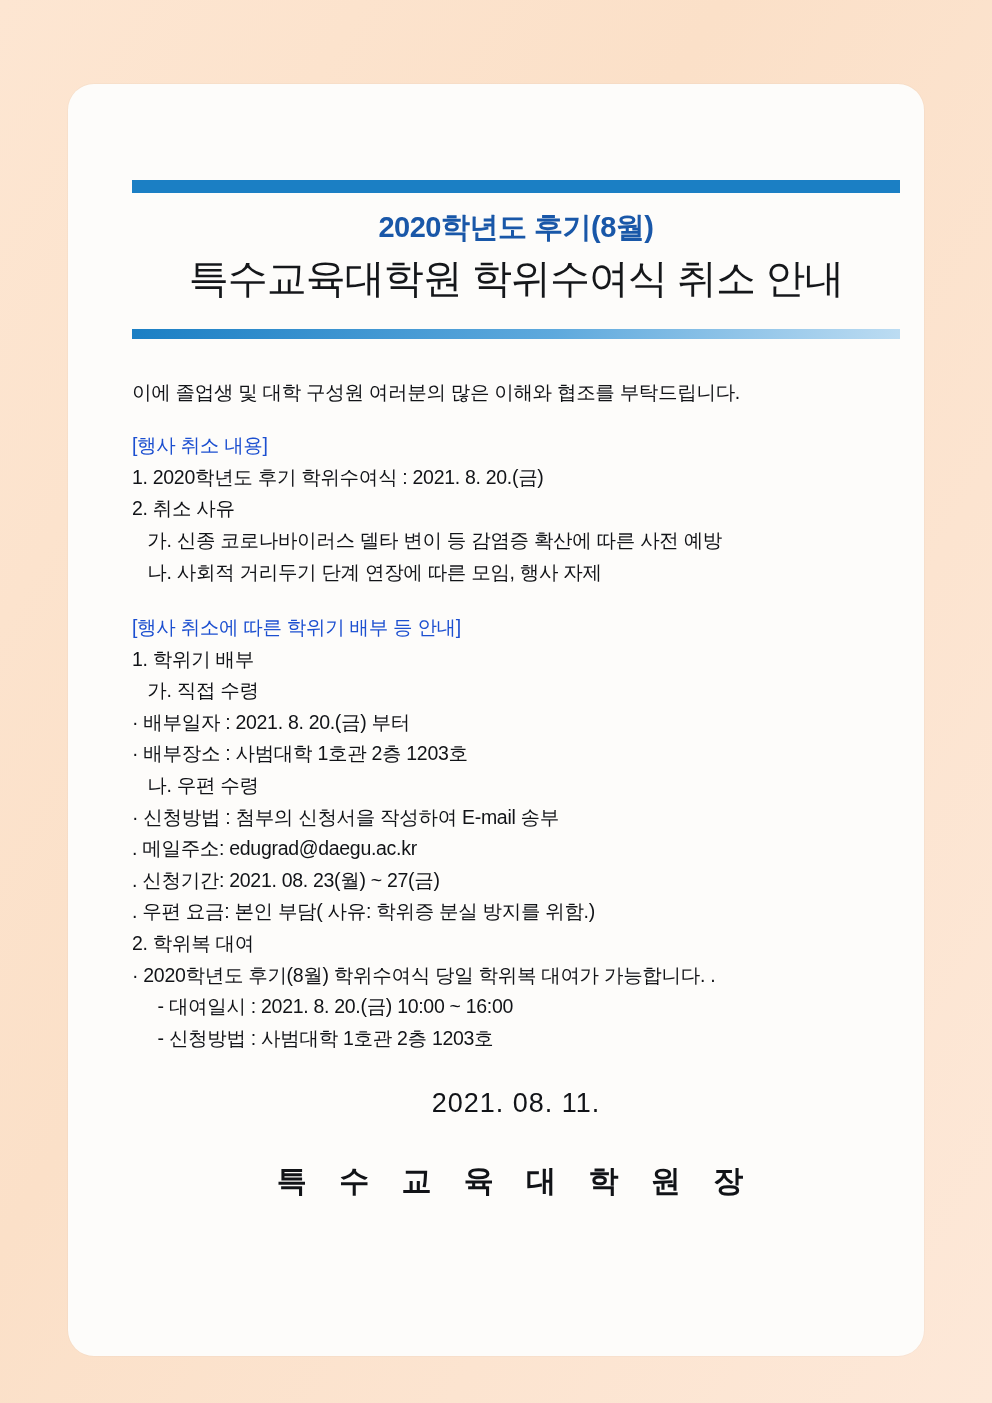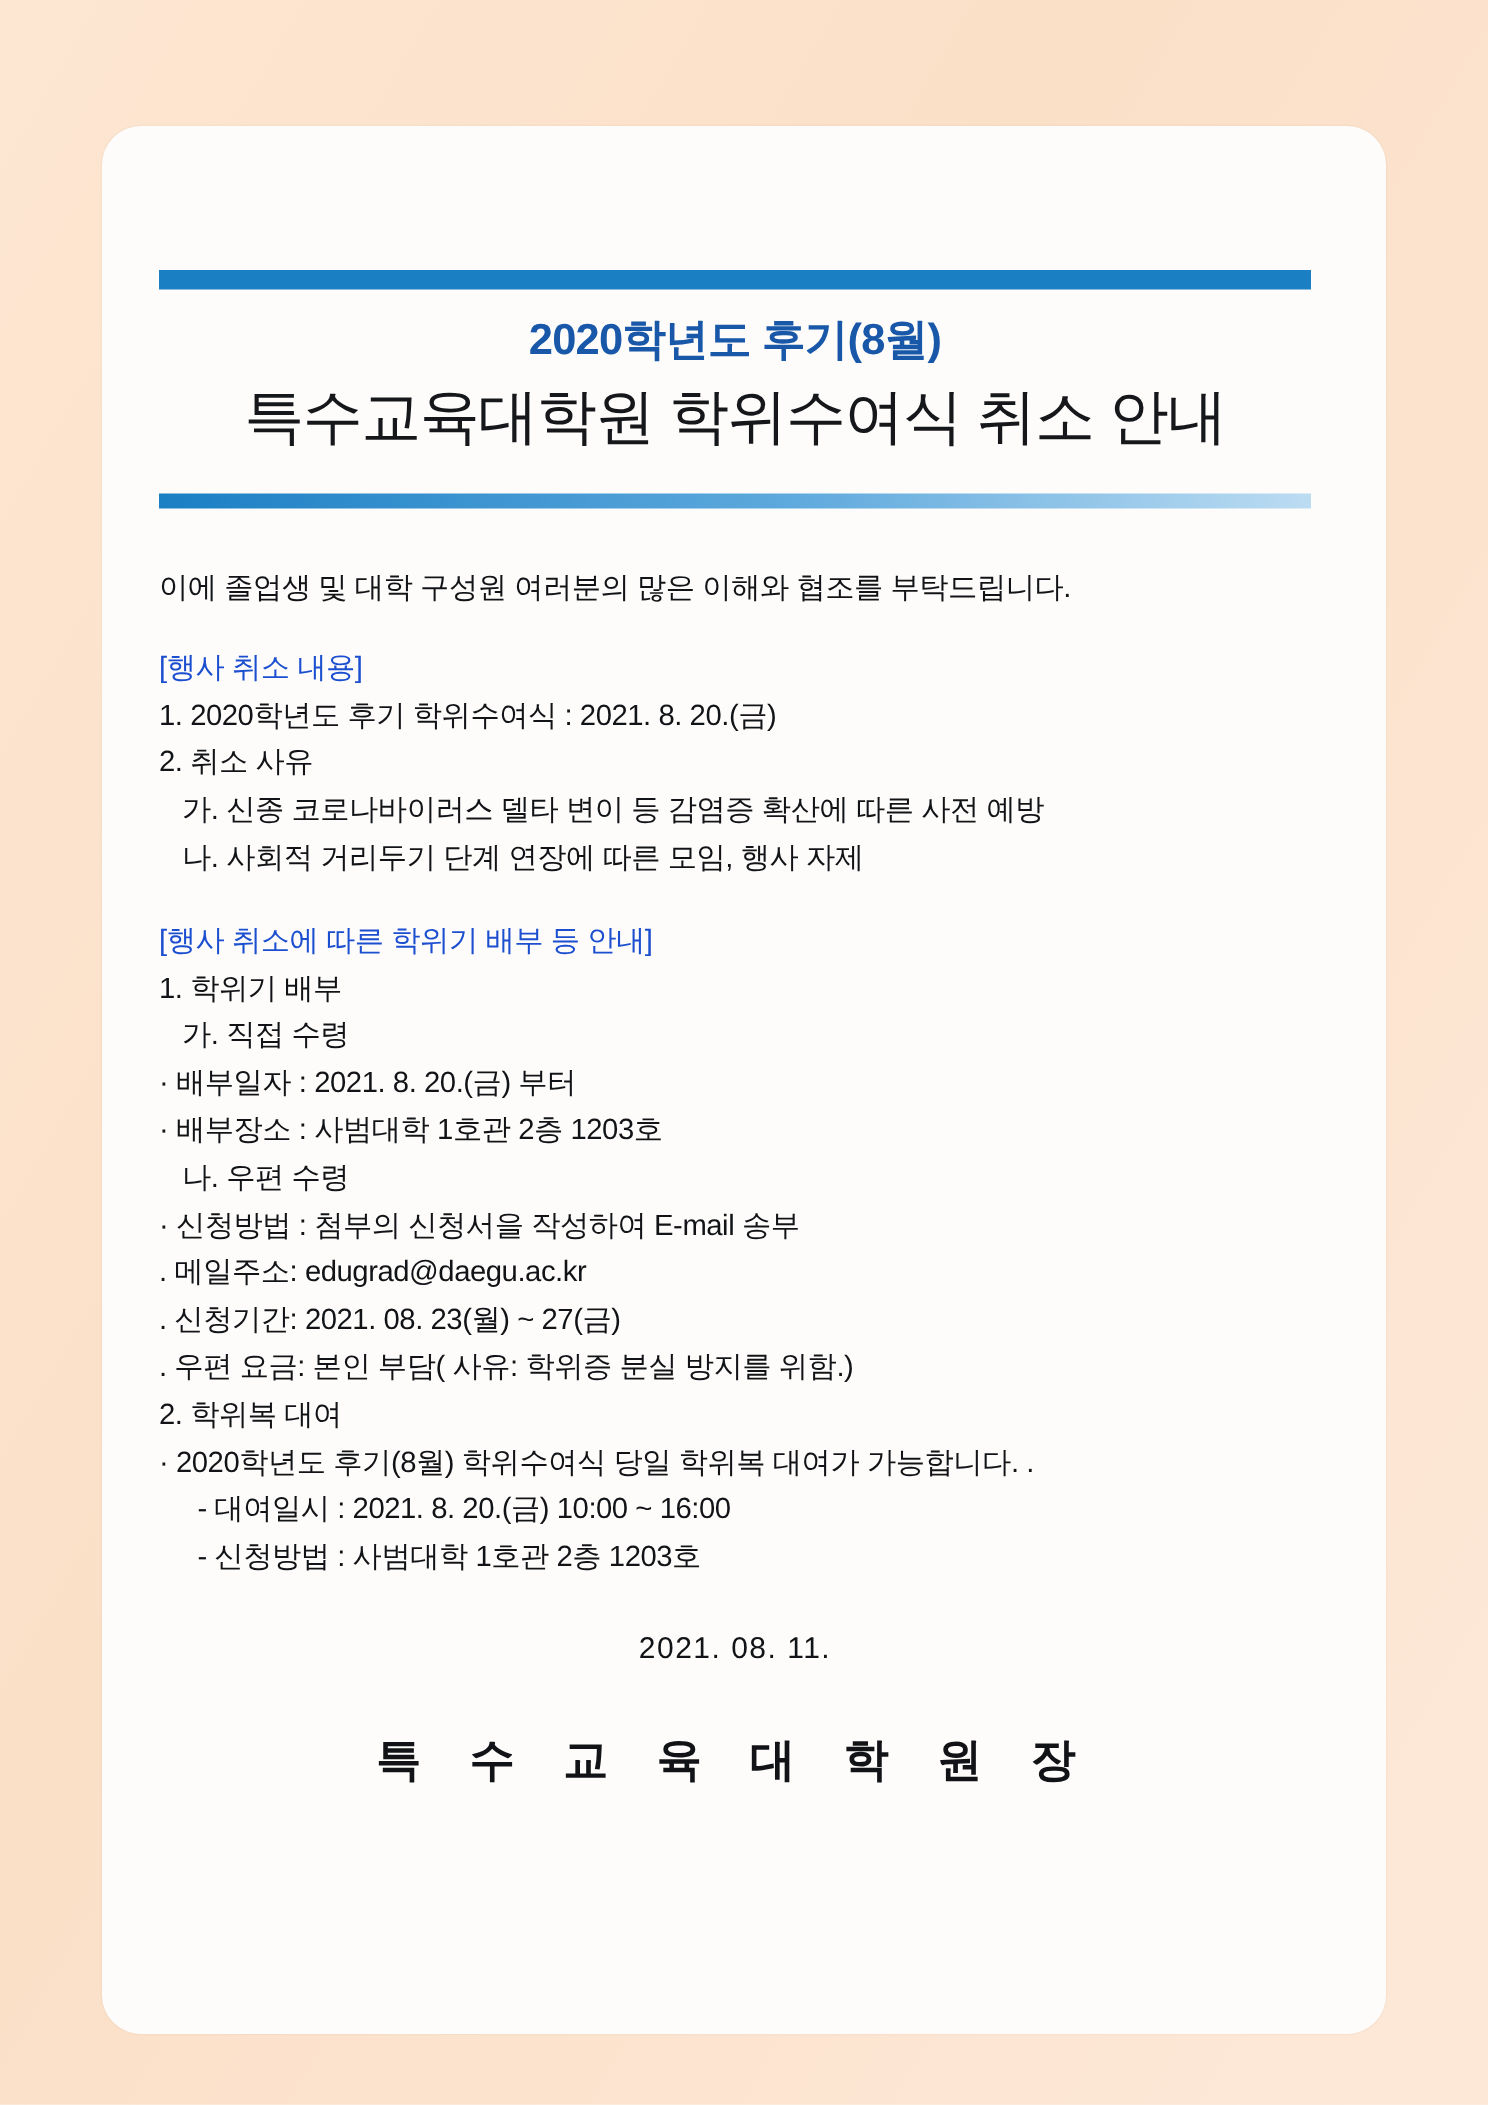--- a/index.html
+++ b/index.html
@@ -26,21 +26,21 @@
     top: 84px;
     width: 856px;
     height: 1272px;
     background: #fdfcfa;
     border-radius: 26px;
     box-shadow: 0 0 0 1px rgba(0,0,0,0.02);
     box-sizing: border-box;
   }
   .inner {
     position: absolute;
-    left: 38px;
+    left: 64px;
     top: 96px;
     width: 768px;
   }
   .rule-top {
     height: 13px;
     background: #1b7fc4;
     width: 100%;
   }
   .title-block {
     text-align: center;
@@ -89,21 +89,21 @@
     white-space: pre;
   }
   .gap {
     height: 24px;
   }
   .signature {
     margin-top: 34px;
     text-align: center;
   }
   .sig-date {
-    font-size: 20px;
+    font-size: 27px;
     color: #111317;
     letter-spacing: 1px;
   }
   .sig-name {
     font-size: 30px;
     color: #111317;
     font-weight: bold;
     letter-spacing: 12px;
     margin-top: 42px;
   }

